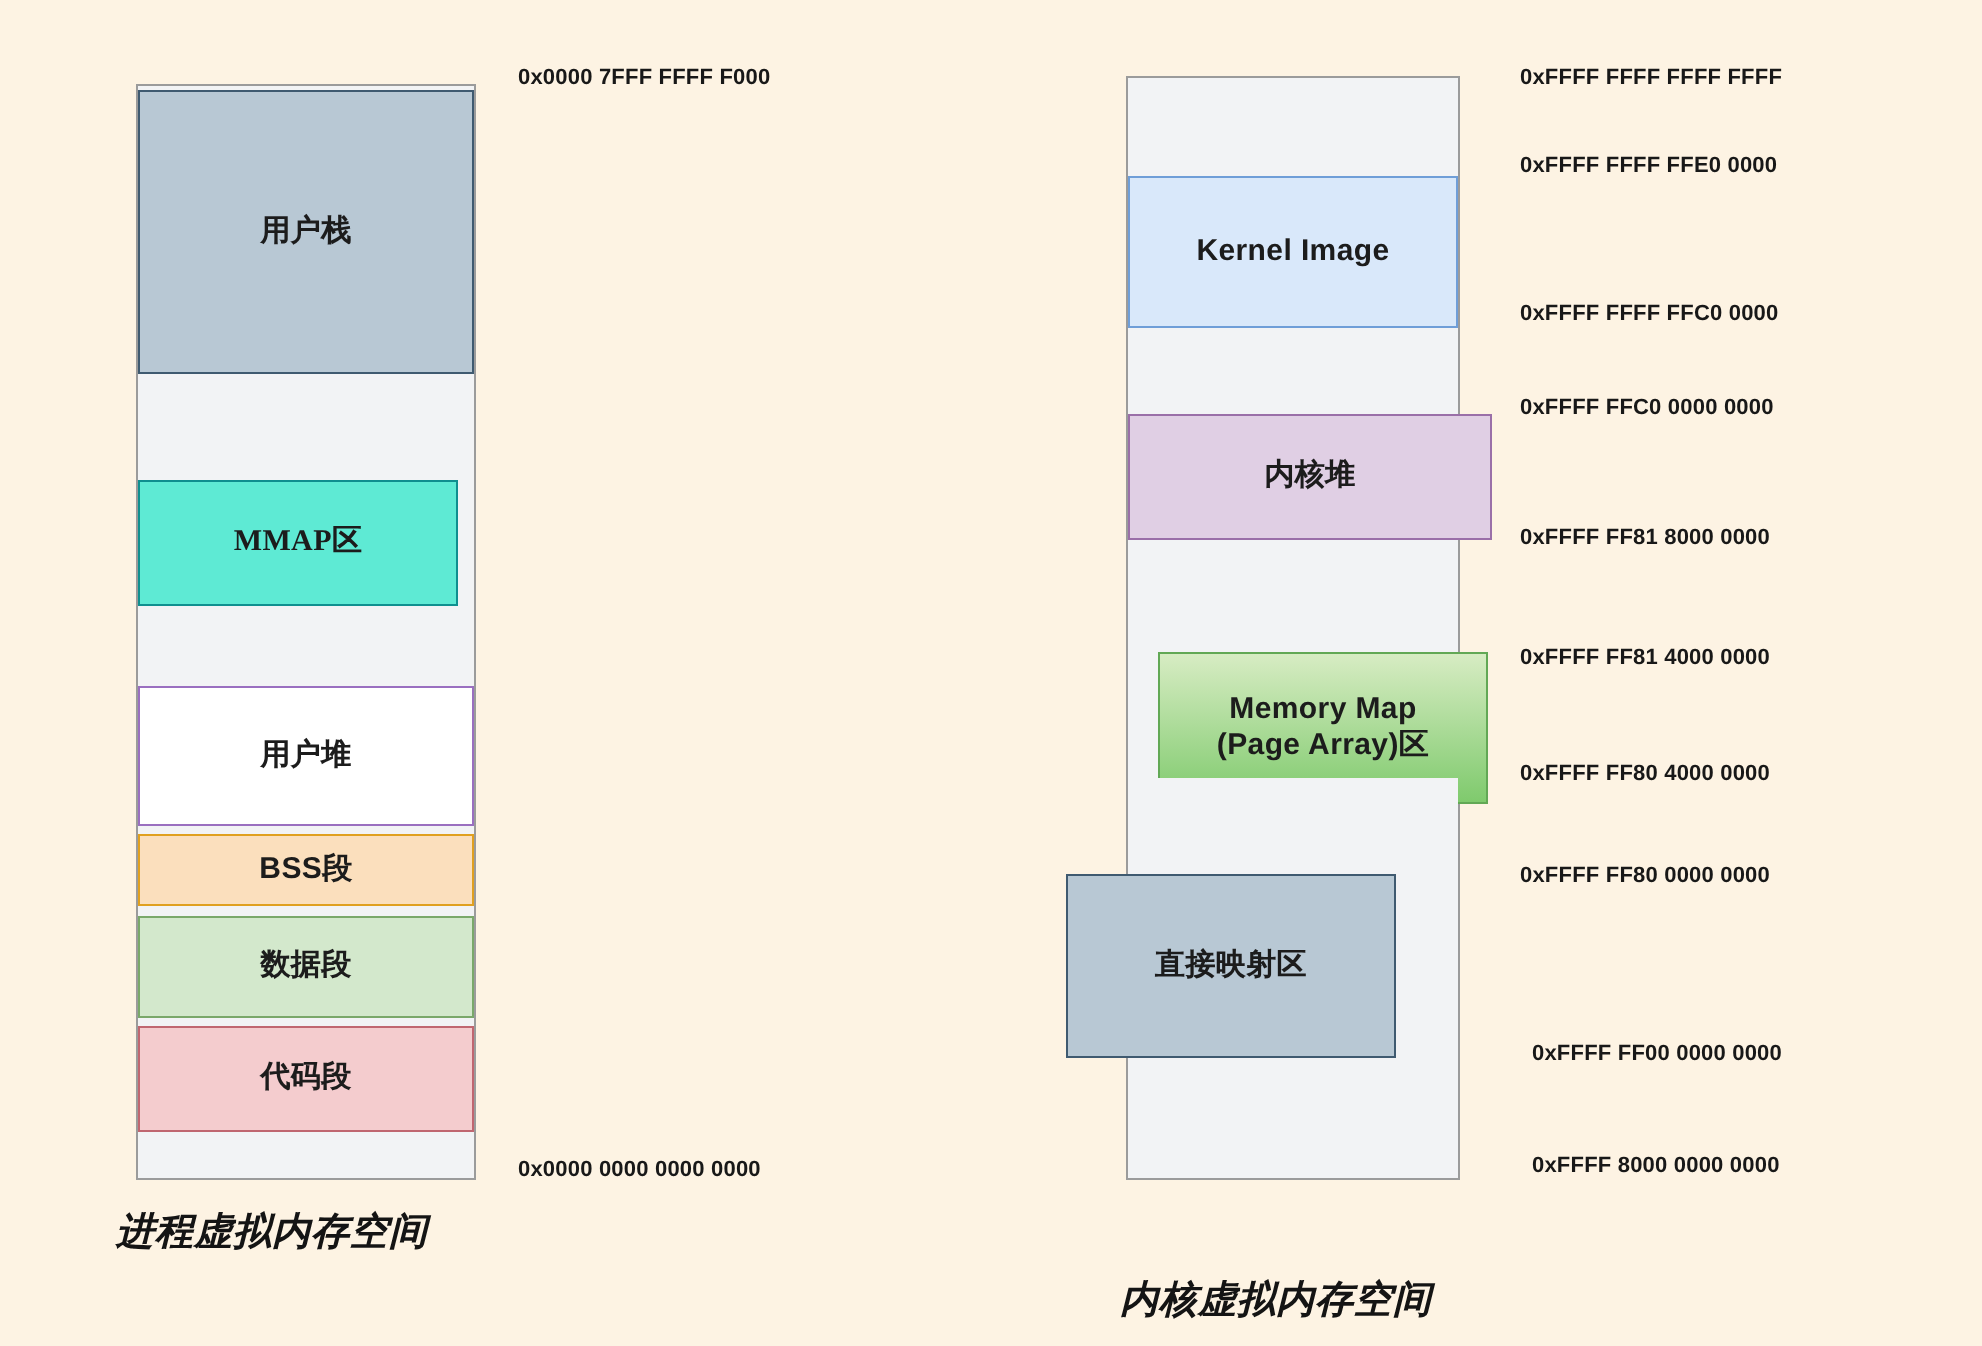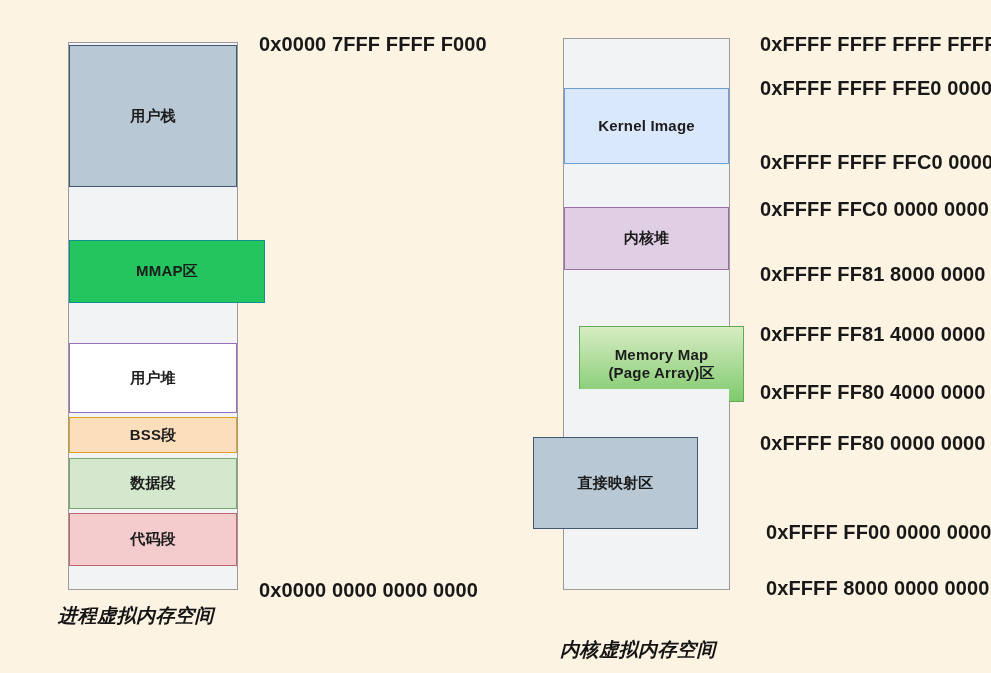--- a/index.html
+++ b/index.html
@@ -46,21 +46,21 @@
   }
   .region.gap {
     background: #f2f3f5;
     border: none;
   }
   .region-label { pointer-events: none; white-space: pre-line; }
 
   
   .addr {
     position: absolute;
-    font-size: 20px;
+    font-size: 11px;
     font-weight: bold;
     color: #181818;
     white-space: nowrap;
     letter-spacing: 0.1px;
   }
 
   
   .caption {
     position: absolute;
     font-size: 19px;
@@ -73,21 +73,21 @@
 </style>
 </head>
 <body style="background: rgb(253, 243, 227);">
 
 <div class="canvas">
     <div class="abs column-frame" style="left: 68px; top: 42px; width: 170px; height: 548px;"></div>
     <div class="abs region" style="left: 69px; top: 45px; width: 168px; height: 142px; background-color: rgb(184, 200, 212); border: 1px solid rgb(63, 90, 112);">
       <span class="region-label">用户栈</span>
     </div>
     <div class="abs region gap" style="left: 69px; top: 188px; width: 168px; height: 51px; background-color: rgb(242, 243, 245);"></div>
-    <div class="abs region" style="left: 69px; top: 240px; width: 196px; height: 63px; background-color: #22c55e; border: 1px solid rgb(15, 143, 143);">
+    <div class="abs region" style="left: 69px; top: 240px; width: 160px; height: 63px; background-color: #5eead4; border: 1px solid rgb(15, 143, 143); font-family: Liberation Serif, serif;">
       <span class="region-label">MMAP区</span>
     </div>
     <div class="abs region gap" style="left: 69px; top: 304px; width: 168px; height: 38px; background-color: rgb(242, 243, 245);"></div>
     <div class="abs region" style="left: 69px; top: 343px; width: 168px; height: 70px; background-color: #ffffff; border: 1px solid rgb(154, 111, 192);">
       <span class="region-label">用户堆</span>
     </div>
     <div class="abs region" style="left: 69px; top: 417px; width: 168px; height: 36px; background-color: rgb(251, 223, 189); border: 1px solid rgb(224, 160, 32);">
       <span class="region-label">BSS段</span>
     </div>
     <div class="abs region" style="left: 69px; top: 458px; width: 168px; height: 51px; background-color: rgb(211, 232, 204); border: 1px solid rgb(122, 168, 106);">
@@ -99,21 +99,21 @@
     <div class="abs region gap" style="left: 69px; top: 567px; width: 168px; height: 22px; background-color: rgb(242, 243, 245);"></div>
     <div class="addr" style="left: 259px; top: 33px;">0x0000 7FFF FFFF F000</div>
     <div class="addr" style="left: 259px; top: 579px;">0x0000 0000 0000 0000</div>
     <div class="caption" style="left: 58px; top: 603px;">进程虚拟内存空间</div>
     <div class="abs column-frame" style="left: 563px; top: 38px; width: 167px; height: 552px;"></div>
     <div class="abs region gap" style="left: 564px; top: 40px; width: 165px; height: 48px; background-color: rgb(242, 243, 245);"></div>
     <div class="abs region" style="left: 564px; top: 88px; width: 165px; height: 76px; background-color: rgb(217, 232, 250); border: 1px solid rgb(111, 158, 216);">
       <span class="region-label">Kernel Image</span>
     </div>
     <div class="abs region gap" style="left: 564px; top: 165px; width: 165px; height: 42px; background-color: rgb(242, 243, 245);"></div>
-    <div class="abs region" style="left: 564px; top: 207px; width: 165px; height: 63px; background-color: rgb(224, 207, 228); border: 1px solid rgb(154, 111, 168);">
+    <div class="abs region" style="left: 564px; top: 207px; width: 182px; height: 63px; background-color: rgb(224, 207, 228); border: 1px solid rgb(154, 111, 168);">
       <span class="region-label">内核堆</span>
     </div>
     <div class="abs region gap" style="left: 564px; top: 270px; width: 165px; height: 56px; background-color: rgb(242, 243, 245);"></div>
     <div class="abs region" style="left: 564px; top: 326px; width: 165px; height: 76px; background: linear-gradient(rgb(215, 236, 195), rgb(127, 202, 109)); border: 1px solid rgb(98, 168, 85); margin-left: 15px;">
       <span class="region-label">Memory Map
 (Page Array)区</span>
     </div>
     <div class="abs region gap" style="left: 564px; top: 389px; width: 165px; height: 48px; background-color: rgb(242, 243, 245);"></div>
     <div class="abs region" style="left: 533px; top: 437px; width: 165px; height: 92px; background-color: rgb(184, 200, 212); border: 1px solid rgb(63, 90, 112);">
       <span class="region-label">直接映射区</span>

